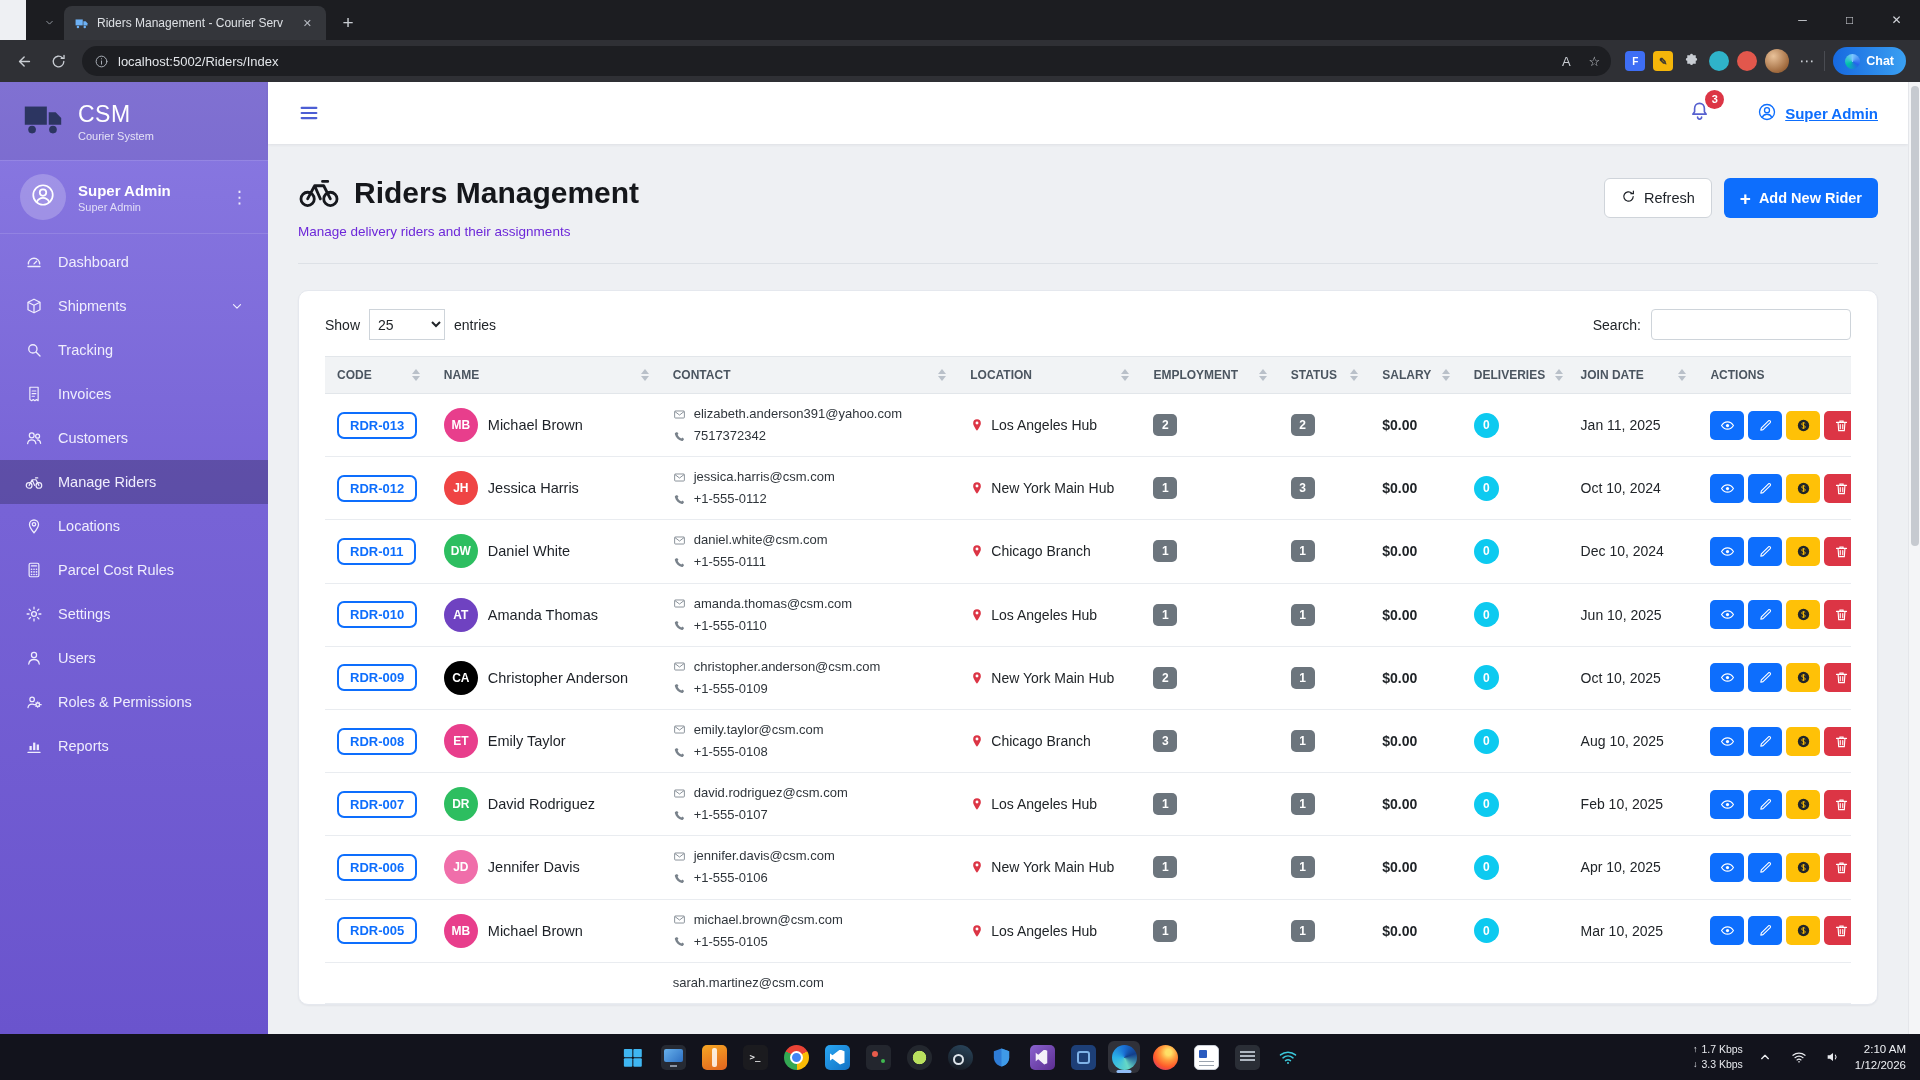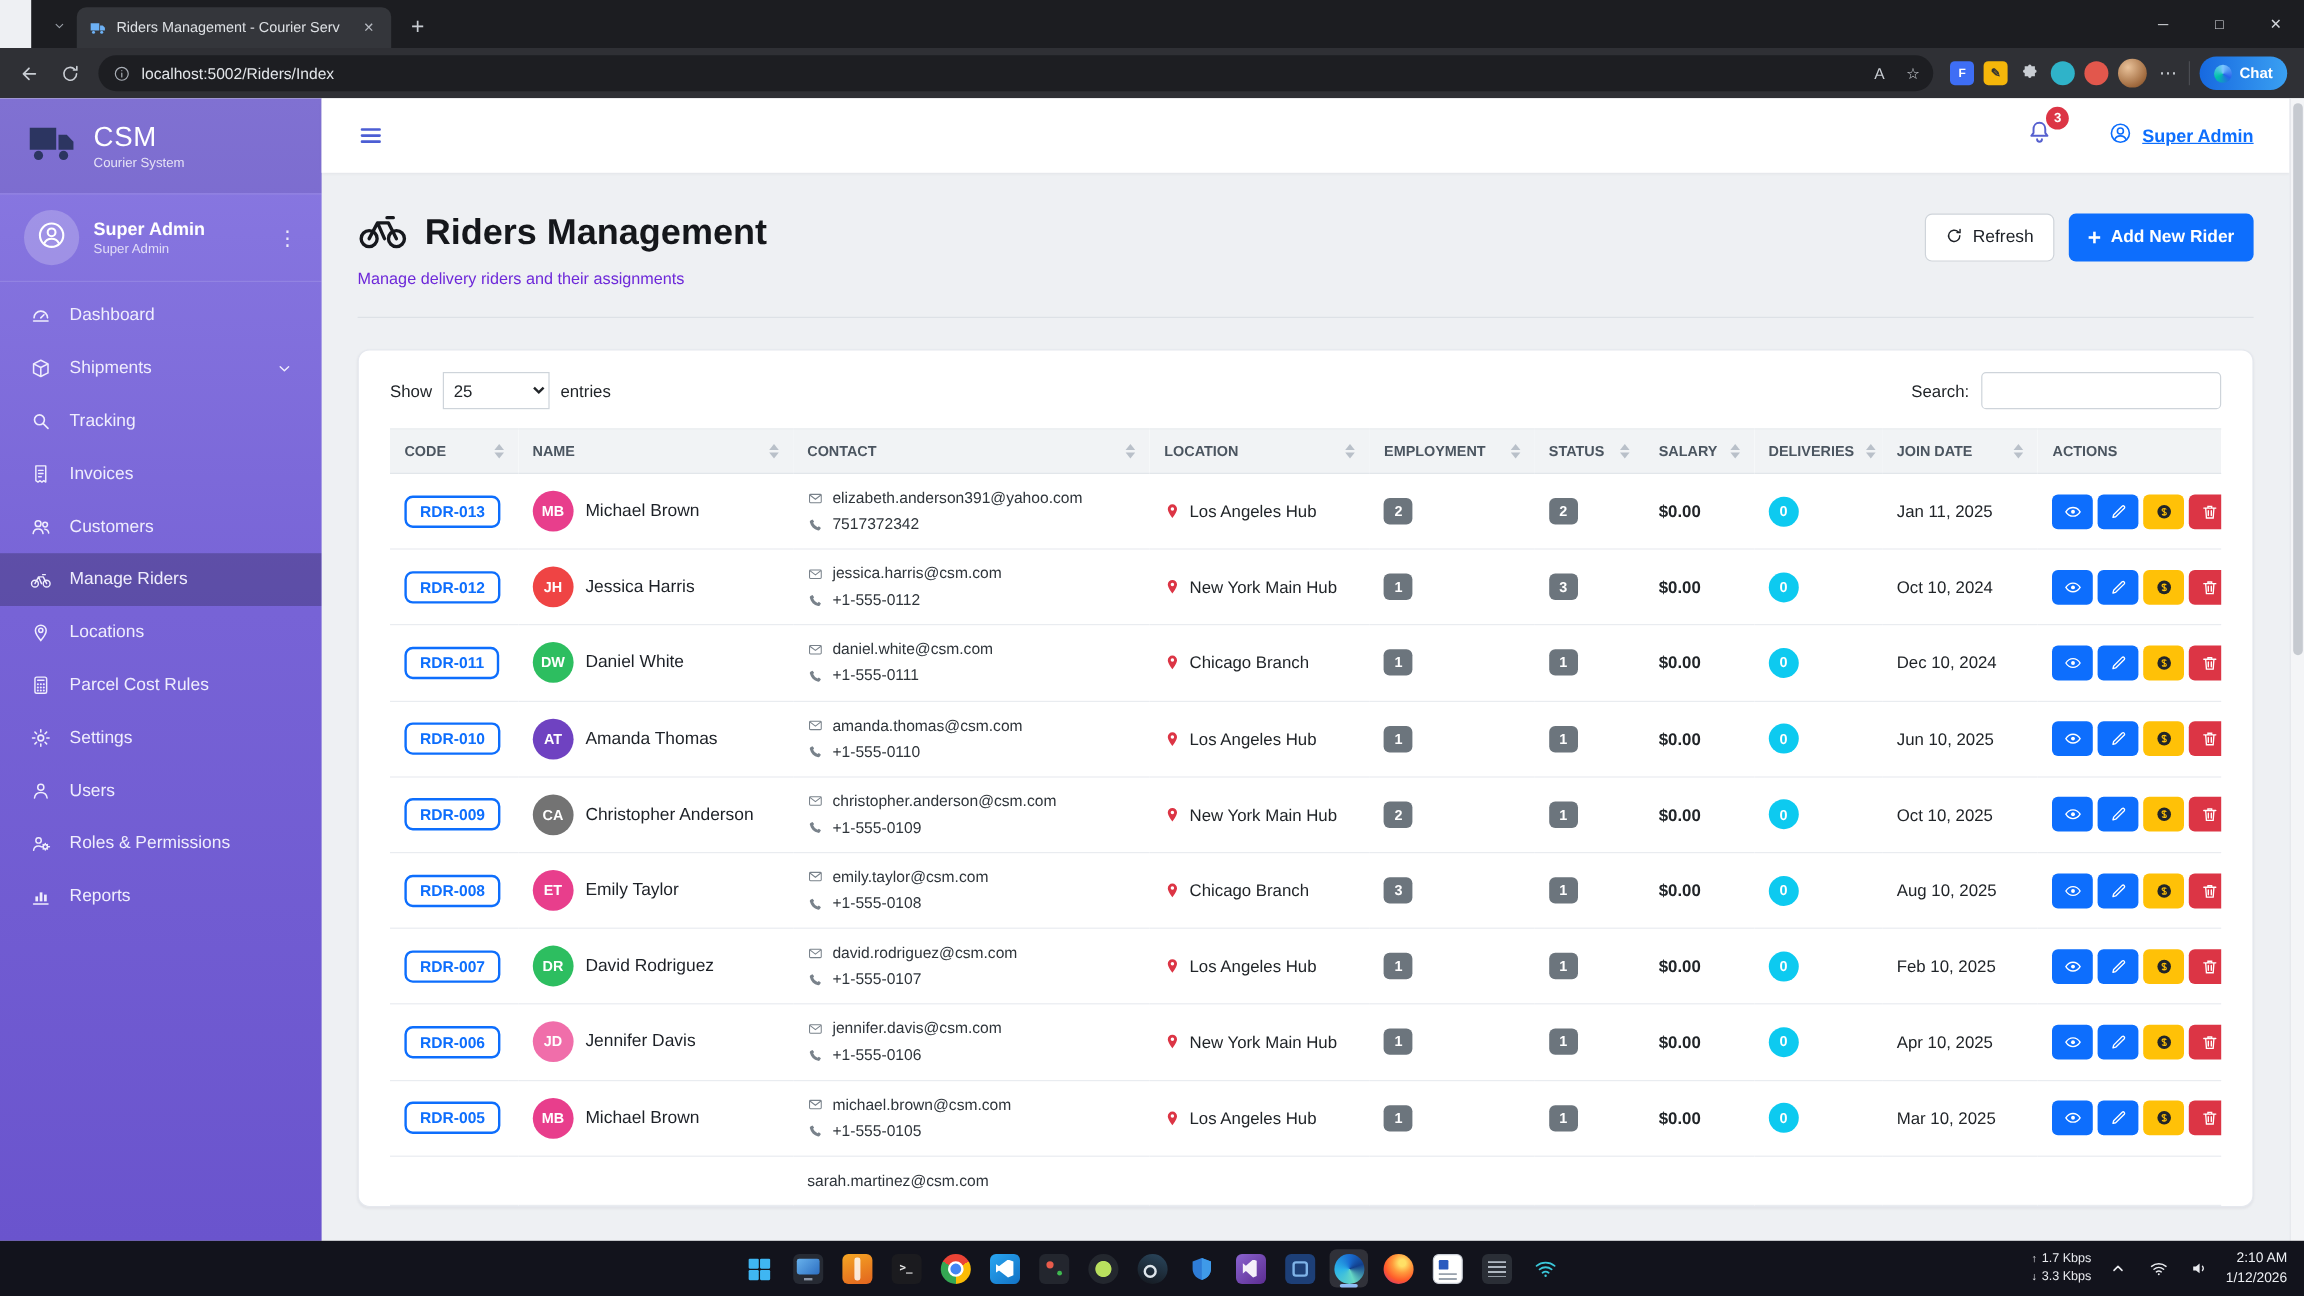--- a/index.html
+++ b/index.html
@@ -93,21 +93,21 @@
   .plus { font-size:19px; font-weight:600; line-height:1; }
   .divider { border-bottom:1px solid #dde1e6; margin-top:24px; }
 
   .card { margin-top:26px; background:#fff; border:1px solid #e5e8ee; border-radius:10px; box-shadow:0 1px 2px rgba(16,24,40,.05); }
   .card-header { display:flex; align-items:center; gap:12px; padding:18px 26px; border-bottom:1px solid #eceef2; }
   .card-header svg { width:20px; height:20px; color:#15171b; }
   .card-title { font-size:17.5px; font-weight:700; color:#15171b; }
   .card-body { padding:18px 26px 0; }
   .table-controls { display:flex; justify-content:space-between; align-items:center; margin-bottom:16px; }
   .show-entries { display:flex; align-items:center; gap:9px; font-size:14px; color:#212529; }
-  .entries-select { height:31px; width:89px; border:1px solid #ced4da; border-radius:0; font-size:14px; padding:0 4px; color:#212529; background:#fff; font-family:inherit; }
+  .entries-select { height:31px; width:76px; border:1px solid #ced4da; border-radius:0; font-size:14px; padding:0 4px; color:#212529; background:#fff; font-family:inherit; }
   .search-box { display:flex; align-items:center; gap:10px; font-size:14px; color:#212529; }
   .search-input { width:200px; height:31px; border:1px solid #ced4da; border-radius:4px; padding:0 8px; font-size:14px; font-family:inherit; outline:none; background:#fff; }
 
   .riders-table { width:100%; border-collapse:collapse; table-layout:fixed; }
   .riders-table th { background:#f1f3f5; text-align:left; font-size:12px; font-weight:700; color:#4b5560; padding:11px 12px; border-top:1px solid #e2e6ea; border-bottom:1px solid #e2e6ea; white-space:nowrap; overflow:hidden; }
   .riders-table th:nth-child(1){width:7%} .riders-table th:nth-child(2){width:15%}
   .riders-table th:nth-child(3){width:19.5%} .riders-table th:nth-child(4){width:12%}
   .riders-table th:nth-child(5){width:9%} .riders-table th:nth-child(6){width:6%}
   .riders-table th:nth-child(7){width:6%} .riders-table th:nth-child(8){width:7%}
   .riders-table th: nth-child(9){width:8.5%} .riders-table th:nth-child(10){width:10%}
@@ -851,21 +851,21 @@
                             <path d="M10 10.5v6.5M14 10.5v6.5"></path>
                           </svg>
                         </button>
                       </div>
                     </td>
                   </tr>
                   <tr>
                     <td><span class="code-badge">RDR-009</span></td>
                     <td>
                       <span class="name-cell">
-                        <span class="avatar" style="background:#737373">CA</span>
+                        <span class="avatar" style="background:#000000">CA</span>
                         <span class="rider-name">Christopher Anderson</span>
                       </span>
                     </td>
                     <td>
                       <div class="contact-line">
                         <span style="display:grid;place-items:center">
                           <svg viewBox="0 0 24 24" fill="none" stroke="currentColor" stroke-width="1.6">
                             <rect x="3" y="5.5" width="18" height="13" rx="1.5"></rect>
                             <path d="M3.5 6.5 12 13l8.5-6.5"></path>
                           </svg>

